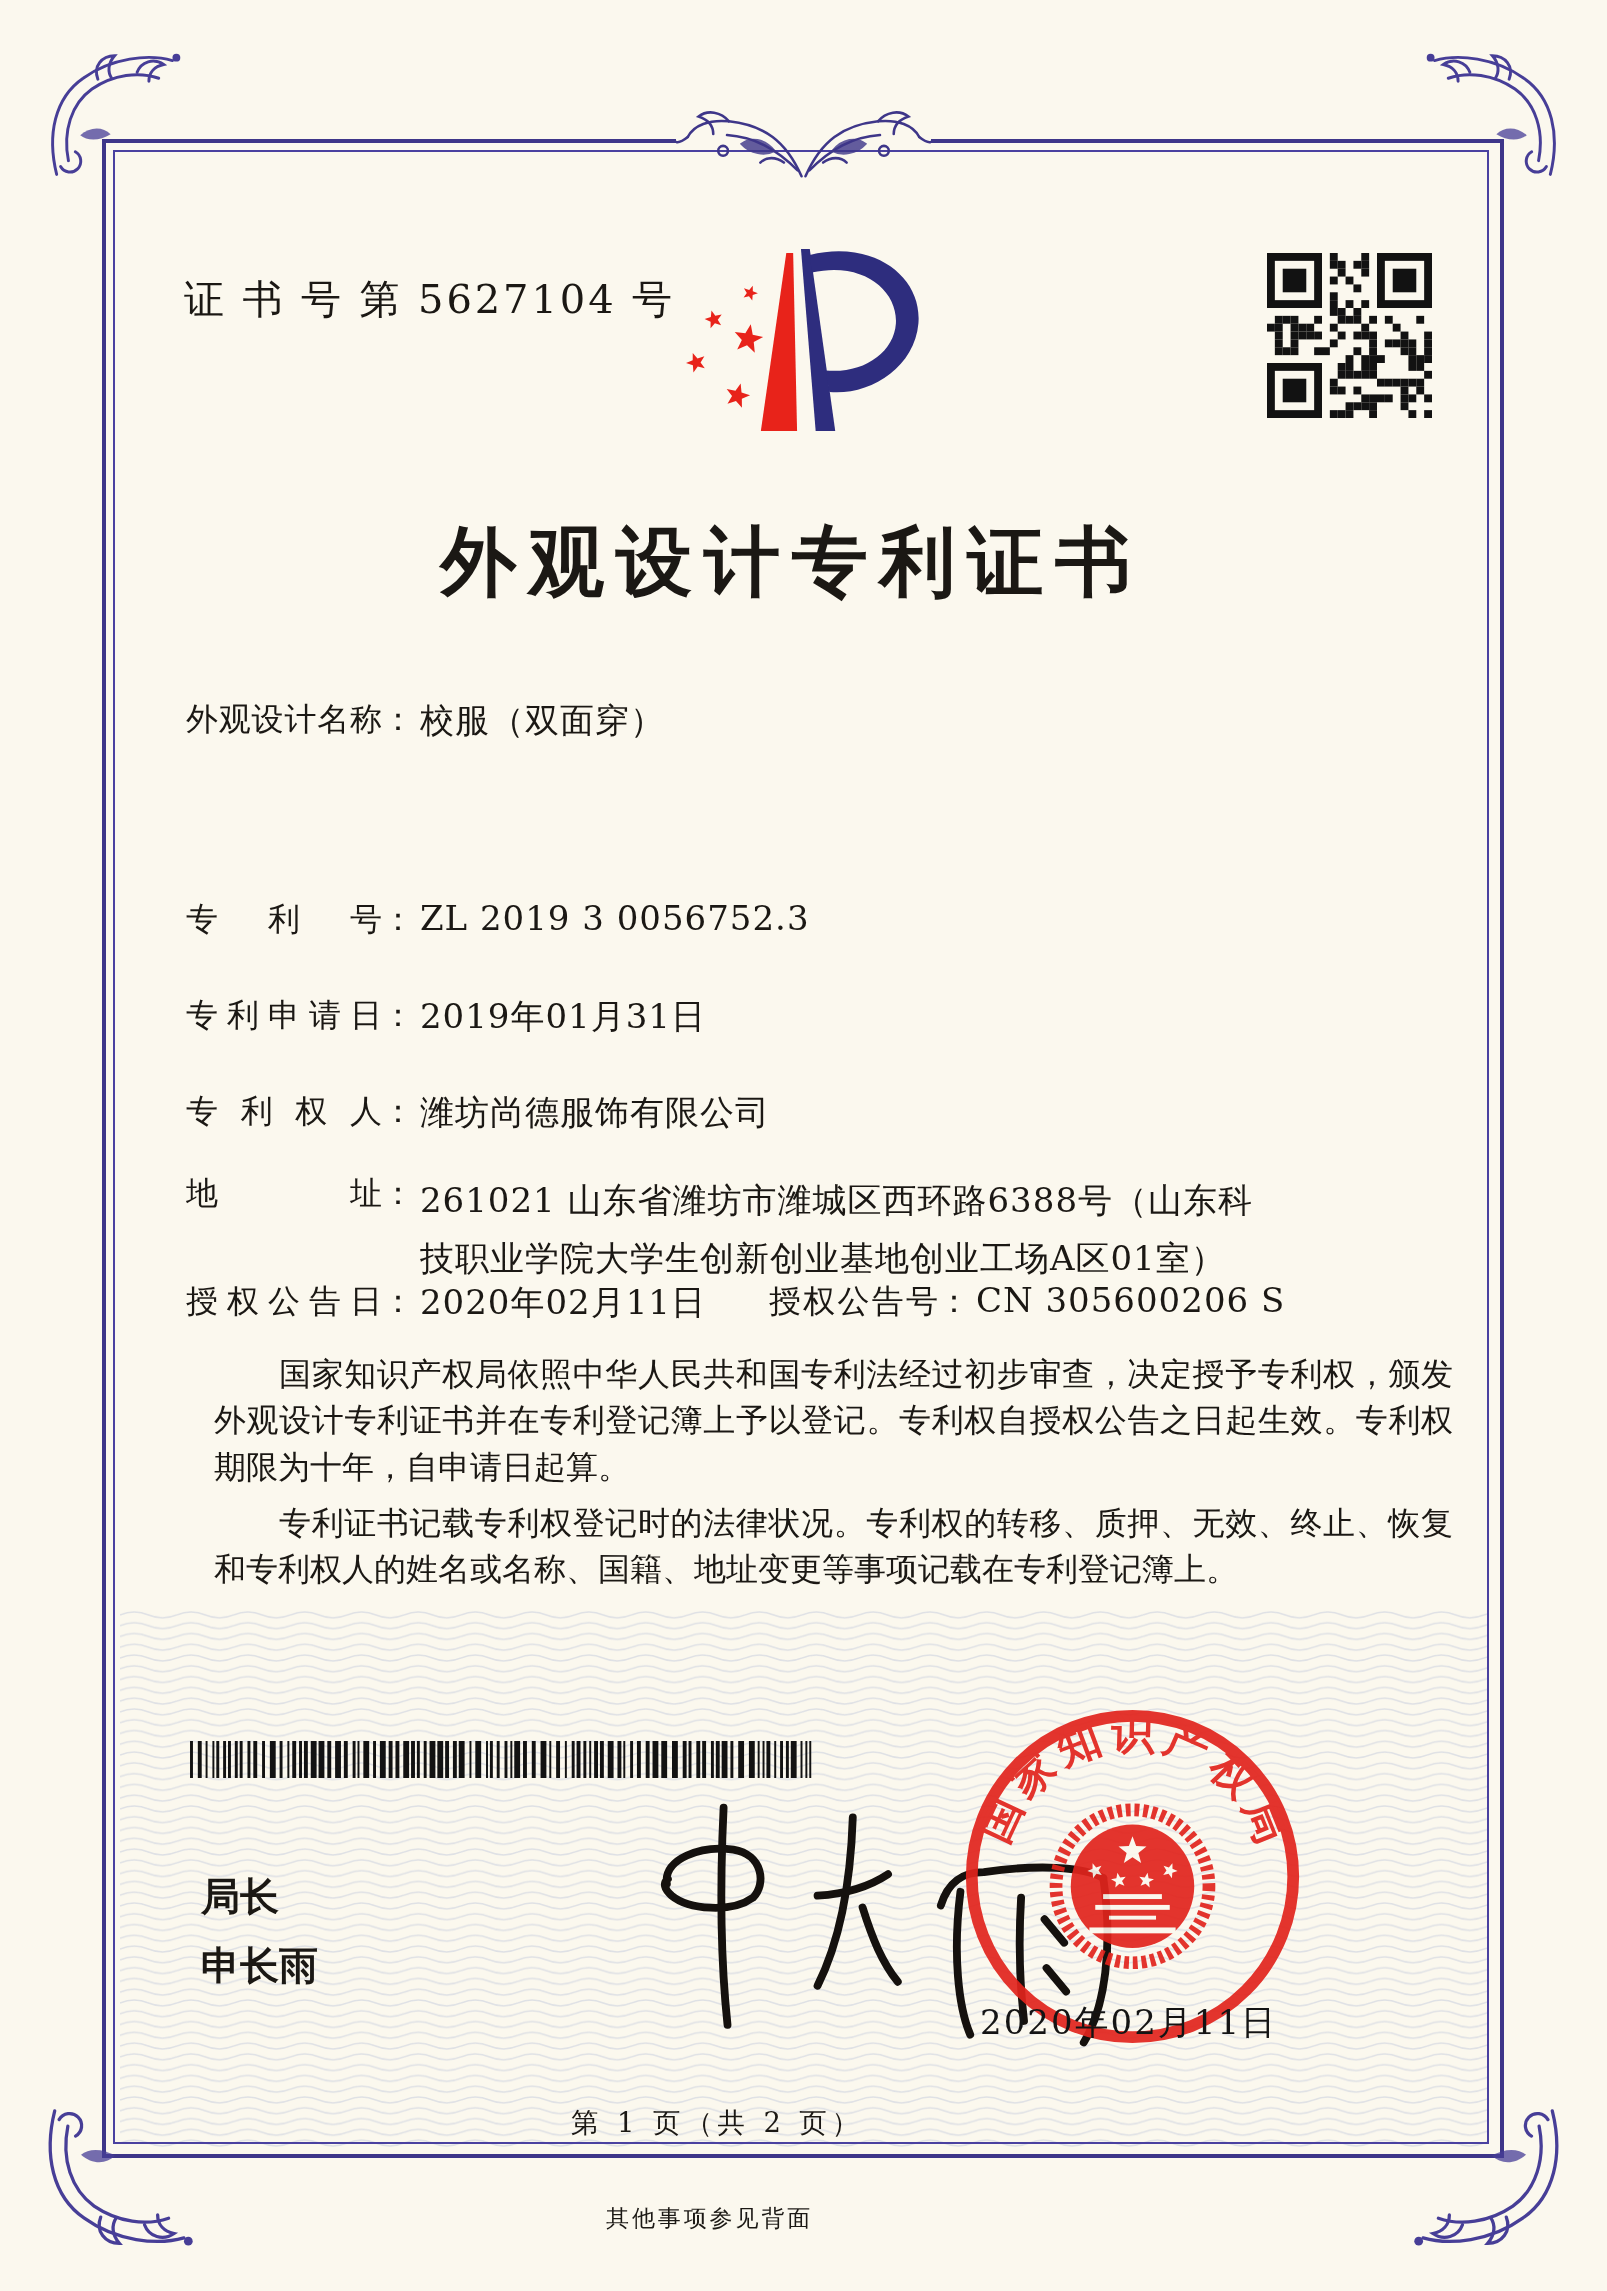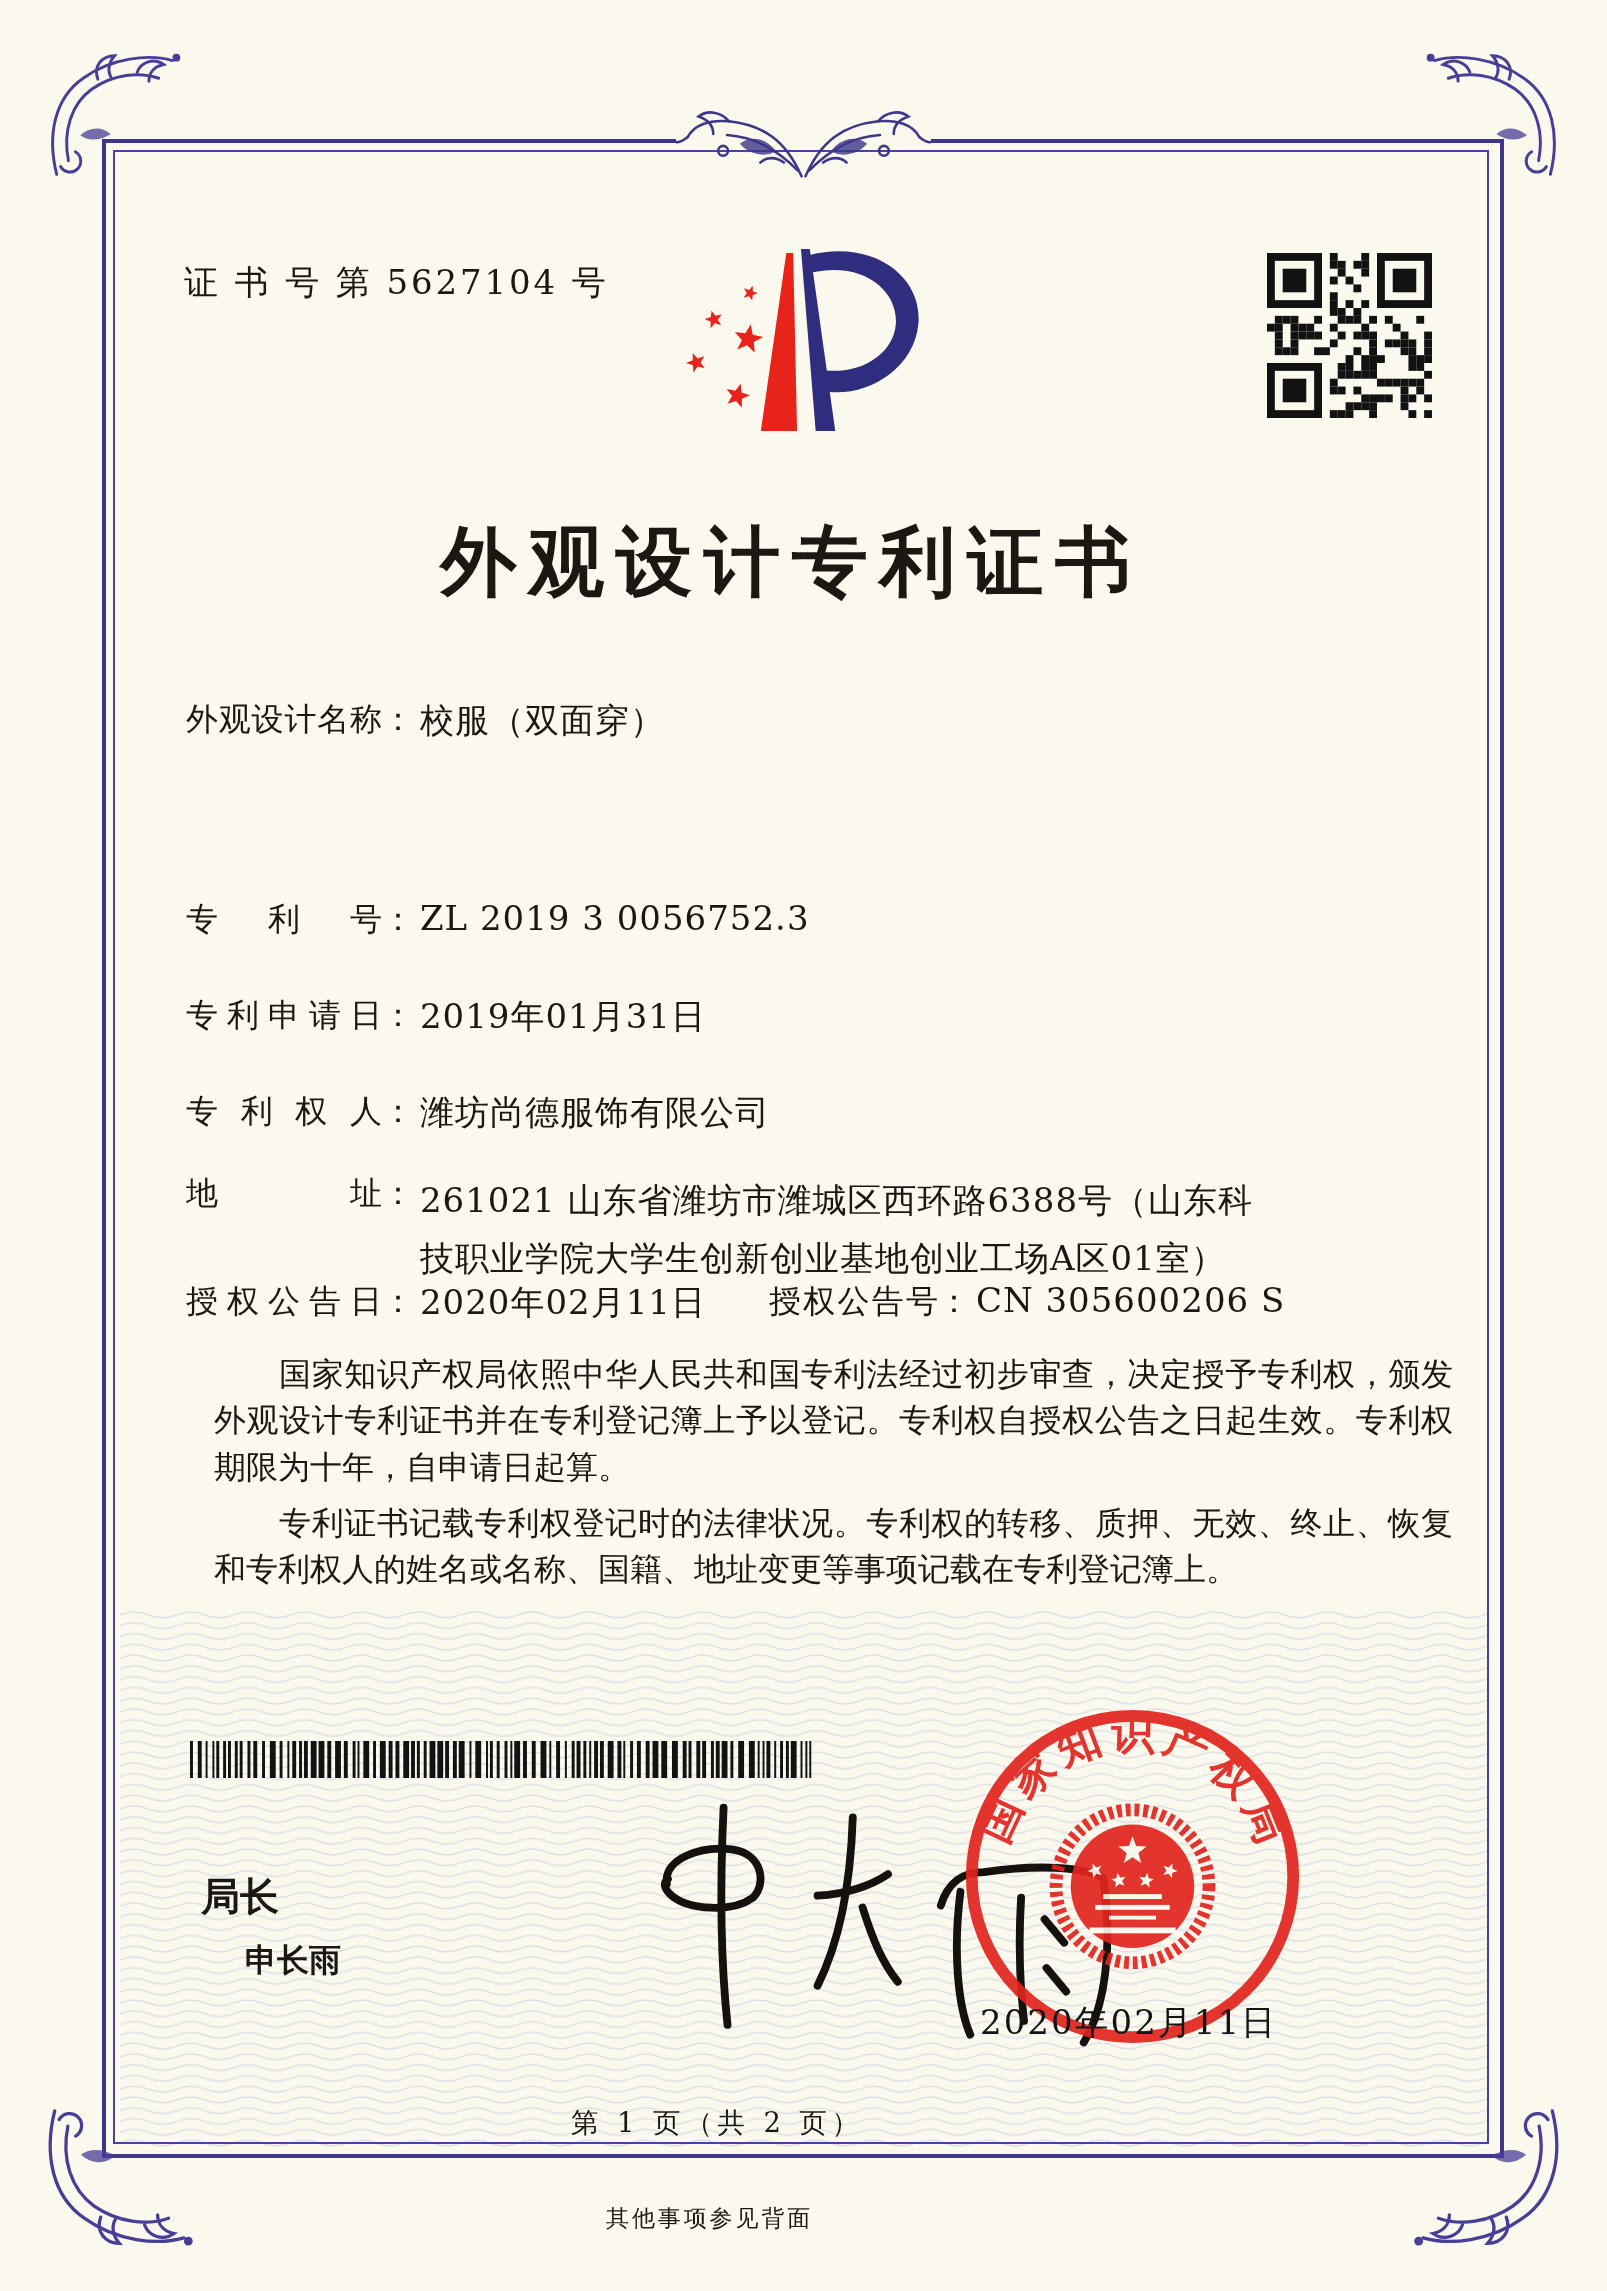--- a/index.html
+++ b/index.html
@@ -3,21 +3,21 @@
 <meta charset="utf-8">
 <style>
   html,body{margin:0;padding:0;background:#9a9a9a;}
   #page{position:relative;width:1607px;height:2292px;background:#fbf8ee;overflow:hidden;
         font-family:"DejaVu Serif","Liberation Serif",serif;color:#1b1814;}
   .abs{position:absolute;}
   
   .frame-outer{left:102px;top:139px;width:1394px;height:2011px;border:4.9px solid #3e3689;}
   .frame-inner{left:113px;top:150px;width:1372px;height:1990px;border:2px solid #4a41a0;}
   
-  .cert-no{left:184px;top:260px;font-size:34px;letter-spacing:2.9px;}
+  .cert-no{left:184px;top:272px;font-size:40px;letter-spacing:2.9px;}
   .logo{left:663px;top:237px;}
   .qr{left:1267px;top:253px;}
   
   .title{left:0;top:512px;width:1607px;text-align:center;font-size:76px;font-weight:700;
          letter-spacing:11.8px;transform:translateX(-11.8px);}
   
   .row{left:186px;width:1264px;font-size:34px;white-space:nowrap;}
   .flabel{display:inline-block;width:196px;text-align:justify;text-align-last:justify;
           font-size:32px;vertical-align:top;}
   .colon{display:inline-block;vertical-align:top;font-size:32px;}
@@ -25,22 +25,22 @@
   .addrval{width:843px;white-space:normal;line-height:1.7;}
   .g2{position:absolute;left:583px;top:0;}
   .g2 .flabel{width:169px;}
   
   .paras{left:186px;top:1351px;width:1239px;font-size:32px;line-height:1.45;
          text-align:justify;margin-left:28px;}
   .paras p{margin:0 0 9.8px 0;text-indent:65px;}
   
   .sig-title{left:201px;top:1870px;font-size:39px;font-weight:700;
              font-family:Liberation Serif, serif;}
-  .sig-name{left:201px;top:1939px;font-size:32px;font-weight:700;
-            font-family:"Liberation Sans","DejaVu Sans",sans-serif;margin-left:44px;}
+  .sig-name{left:201px;top:1939px;font-size:39px;font-weight:700;
+            font-family:"Liberation Sans","DejaVu Sans",sans-serif;}
   .signature{left:606px;top:1790px;}
   
   .barcode{left:188px;top:1741px;}
   
   .seal{left:960px;top:1704px;}
   .seal-date{left:980px;top:2000px;font-size:34px;letter-spacing:2px;color:#141414;z-index:9;}
   
   .page-info{left:0;top:2105px;width:1607px;text-align:center;font-size:27.4px;
              letter-spacing:4.9px;transform:translateX(-86px);}
   .back-note{left:606px;top:2203px;font-size:23px;letter-spacing:2.9px;}

